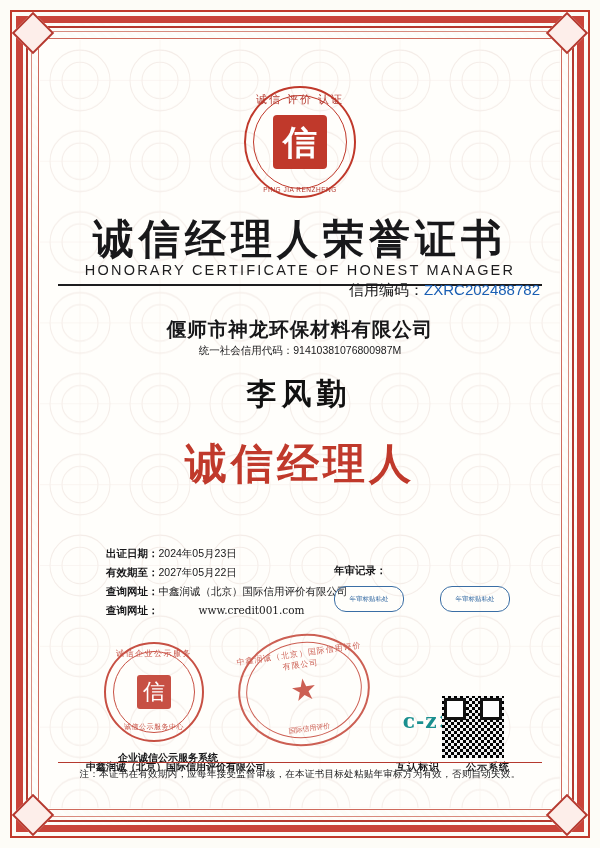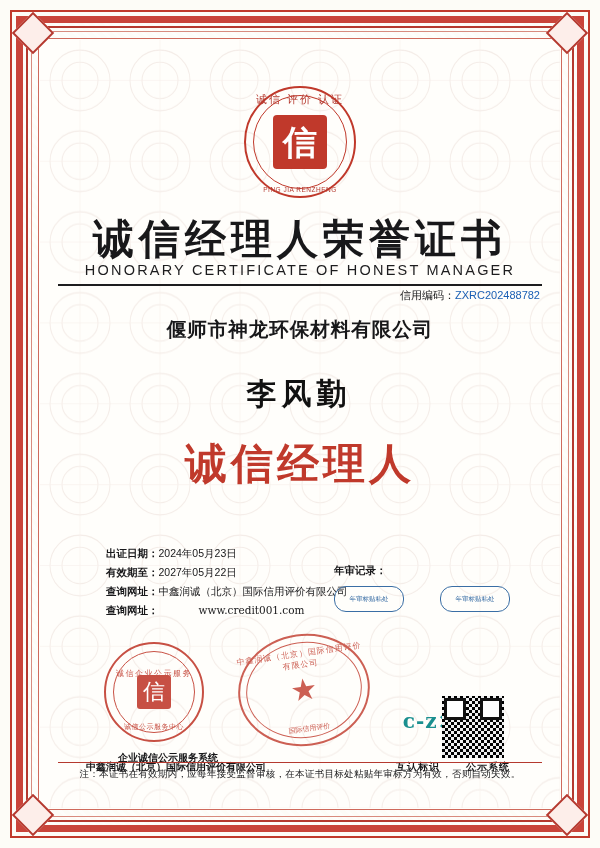--- a/index.html
+++ b/index.html
@@ -145,23 +145,23 @@
   }
   .title-rule {
     position: absolute;
     top: 240px;
     left: 14px; right: 14px;
     height: 2px;
     background: #1d1d1f;
   }
   .credit-no {
     position: absolute;
-    top: 244px;
+    top: 237px;
     right: 16px;
-    font-size: 11px;
+    font-size: 15px;
     color: #18181a;
   }
   .credit-no .label { color: #18181a; }
   .credit-no .value { color: #1a5fb4; }
 
   .company {
     position: absolute;
     top: 272px;
     left: 0; right: 0;
     text-align: center;
@@ -255,21 +255,21 @@
   .seal-round .mid {
     position: absolute; left: 50%; top: 50%;
     transform: translate(-50%,-50%);
     width: 34px; height: 34px;
     background: #c0392b; color: #fff;
     font-family: "DejaVu Serif", serif;
     font-size: 22px; line-height: 34px; text-align: center;
     border-radius: 3px;
   }
   .seal-round .arc-top {
-    position: absolute; left: 0; right: 0; top: 24px;
+    position: absolute; left: 0; right: 0; top: 4px;
     text-align: center; color: #c0392b; font-size: 8px; letter-spacing: 1.5px;
   }
   .seal-round .arc-bot {
     position: absolute; left: 0; right: 0; bottom: 8px;
     text-align: center; color: #c0392b; font-size: 7px; letter-spacing: .5px;
   }
   .seal-oval {
     position: absolute;
     left: 186px; top: 0px;
     width: 128px; height: 108px;
@@ -407,20 +407,21 @@
 
     <div class="title-cn">诚信经理人荣誉证书</div>
     <div class="title-en">HONORARY CERTIFICATE OF HONEST MANAGER</div>
     <div class="title-rule"></div>
 
     <div class="credit-no">
       <span class="label">信用编码：</span><span class="value">ZXRC202488782</span>
     </div>
 
     <div class="company">偃师市神龙环保材料有限公司</div>
+    <div class="uscc">统一社会信用代码：91410381076800987M</div>
     <div class="person">李风勤</div>
     <div class="award">诚信经理人</div>
 
     <div class="info">
       <div class="row">
         <span class="k">出证日期：</span><span>2024年05月23日</span>
       </div>
       <div class="row">
         <span class="k">有效期至：</span><span>2027年05月22日</span>
       </div>

